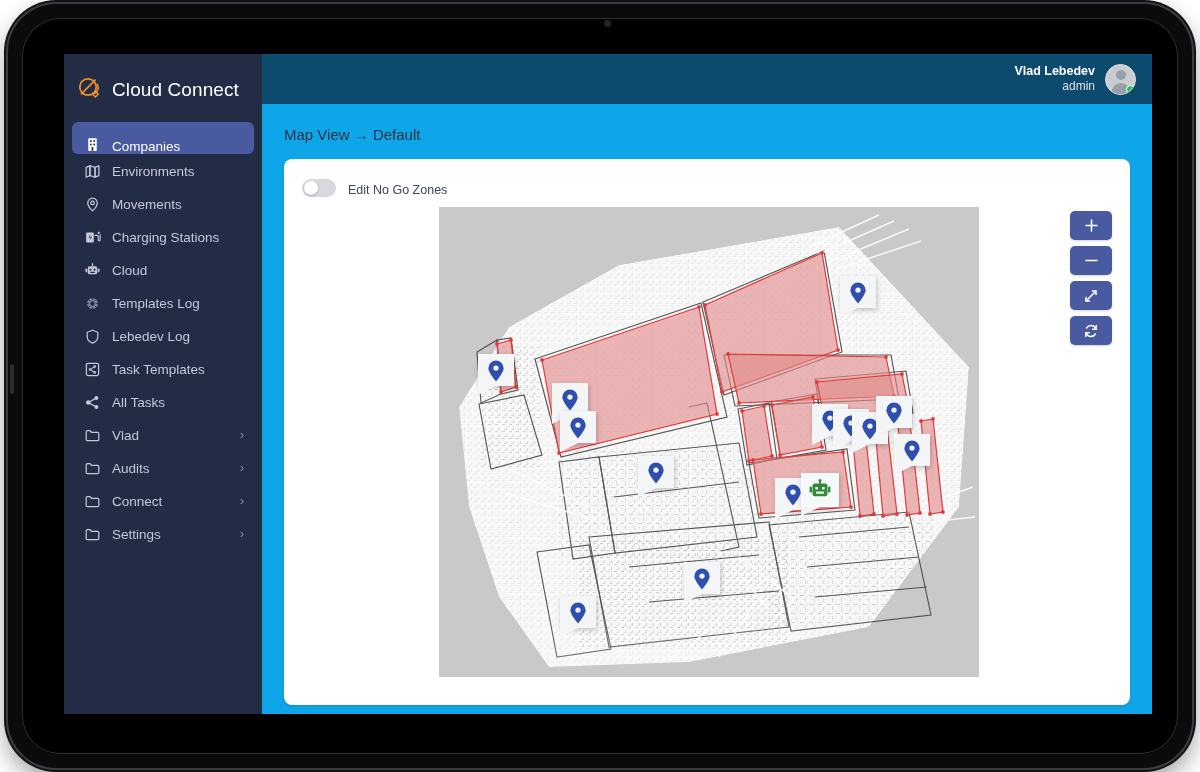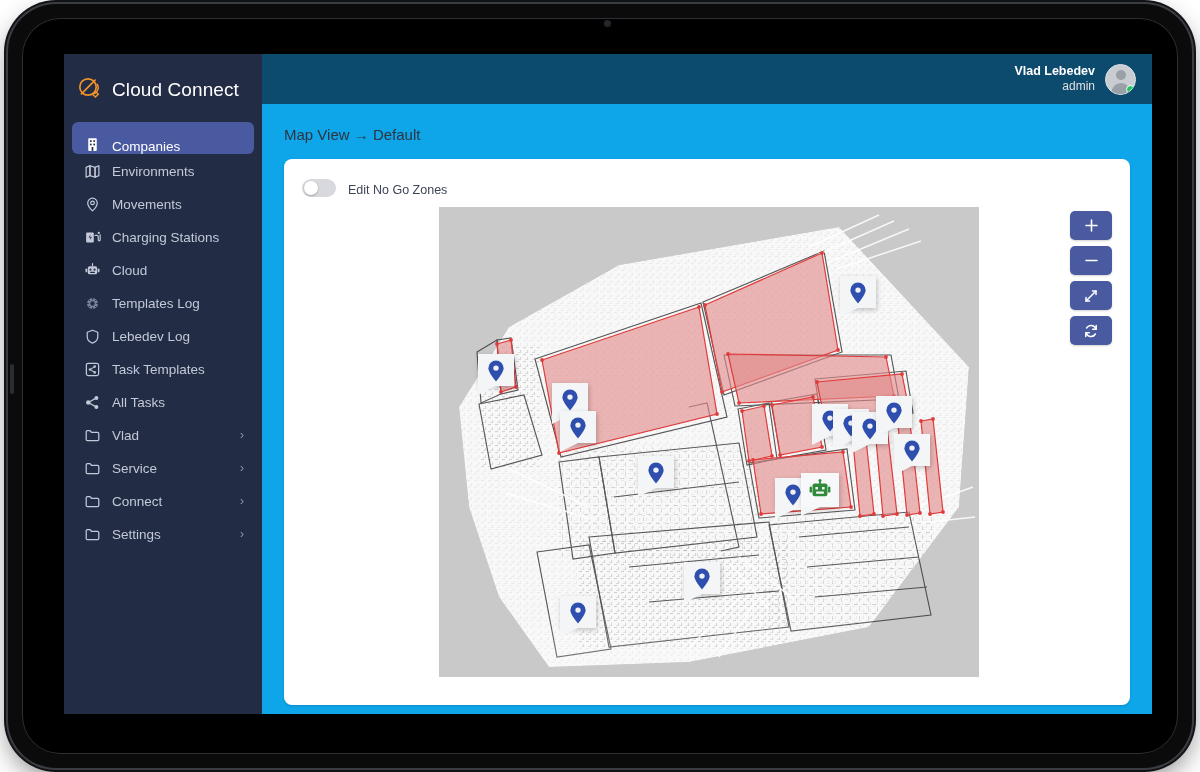--- a/index.html
+++ b/index.html
@@ -373,21 +373,21 @@
             </span>
             <span class="nav-label">Vlad</span>
             <span class="chev">›</span>
           </div>
           <div class="nav-item">
             <span class="nav-icon">
               <svg width="17" height="17" viewBox="0 0 20 20" fill="none" stroke="currentColor" stroke-width="1.45" stroke-linecap="round" stroke-linejoin="round">
                 <path d="M2.6 5.6a1.4 1.4 0 0 1 1.4-1.4h3.1l1.7 2h7.2a1.4 1.4 0 0 1 1.4 1.4v7a1.4 1.4 0 0 1-1.4 1.4H4a1.4 1.4 0 0 1-1.4-1.4z"></path>
               </svg>
             </span>
-            <span class="nav-label">Service</span>
+            <span class="nav-label">Audits</span>
             <span class="chev">›</span>
           </div>
           <div class="nav-item">
             <span class="nav-icon">
               <svg width="17" height="17" viewBox="0 0 20 20" fill="none" stroke="currentColor" stroke-width="1.45" stroke-linecap="round" stroke-linejoin="round">
                 <path d="M2.6 5.6a1.4 1.4 0 0 1 1.4-1.4h3.1l1.7 2h7.2a1.4 1.4 0 0 1 1.4 1.4v7a1.4 1.4 0 0 1-1.4 1.4H4a1.4 1.4 0 0 1-1.4-1.4z"></path>
               </svg>
             </span>
             <span class="nav-label">Connect</span>
             <span class="chev">›</span>

